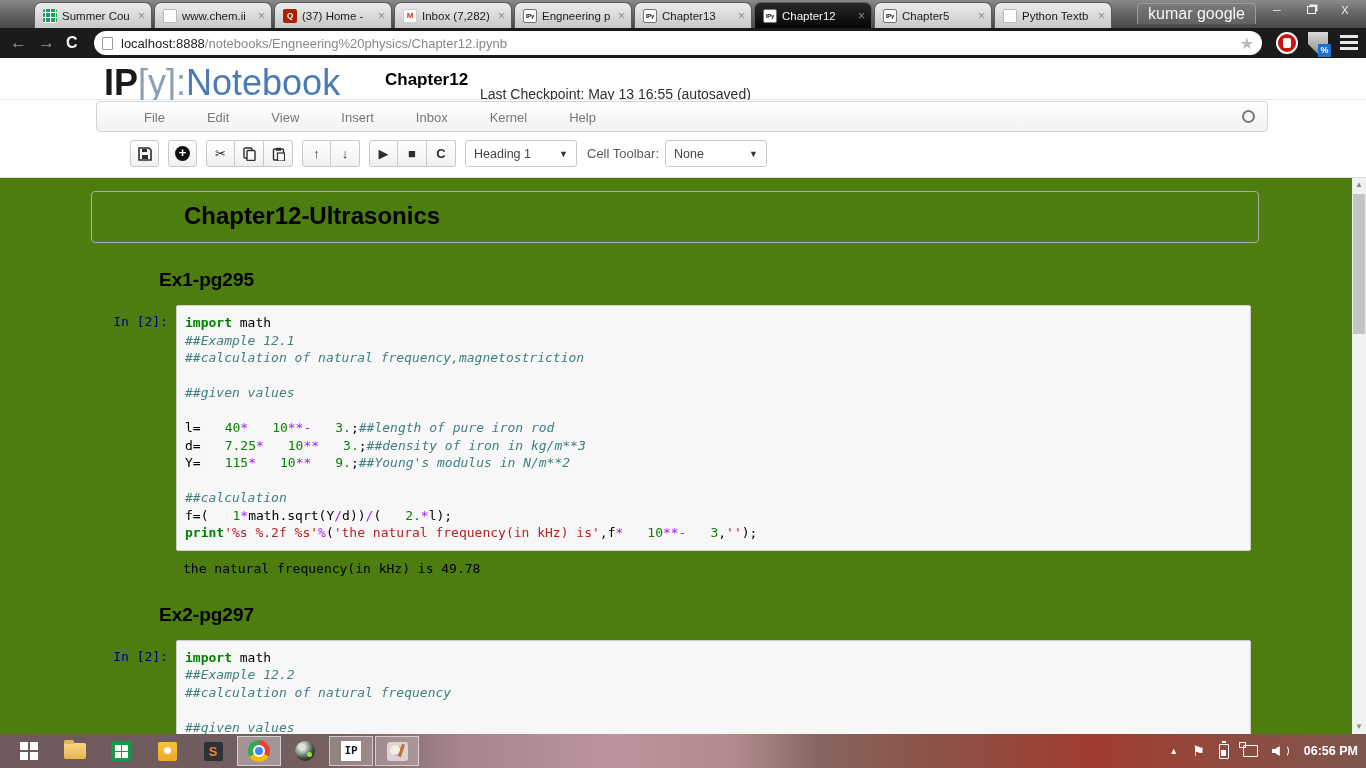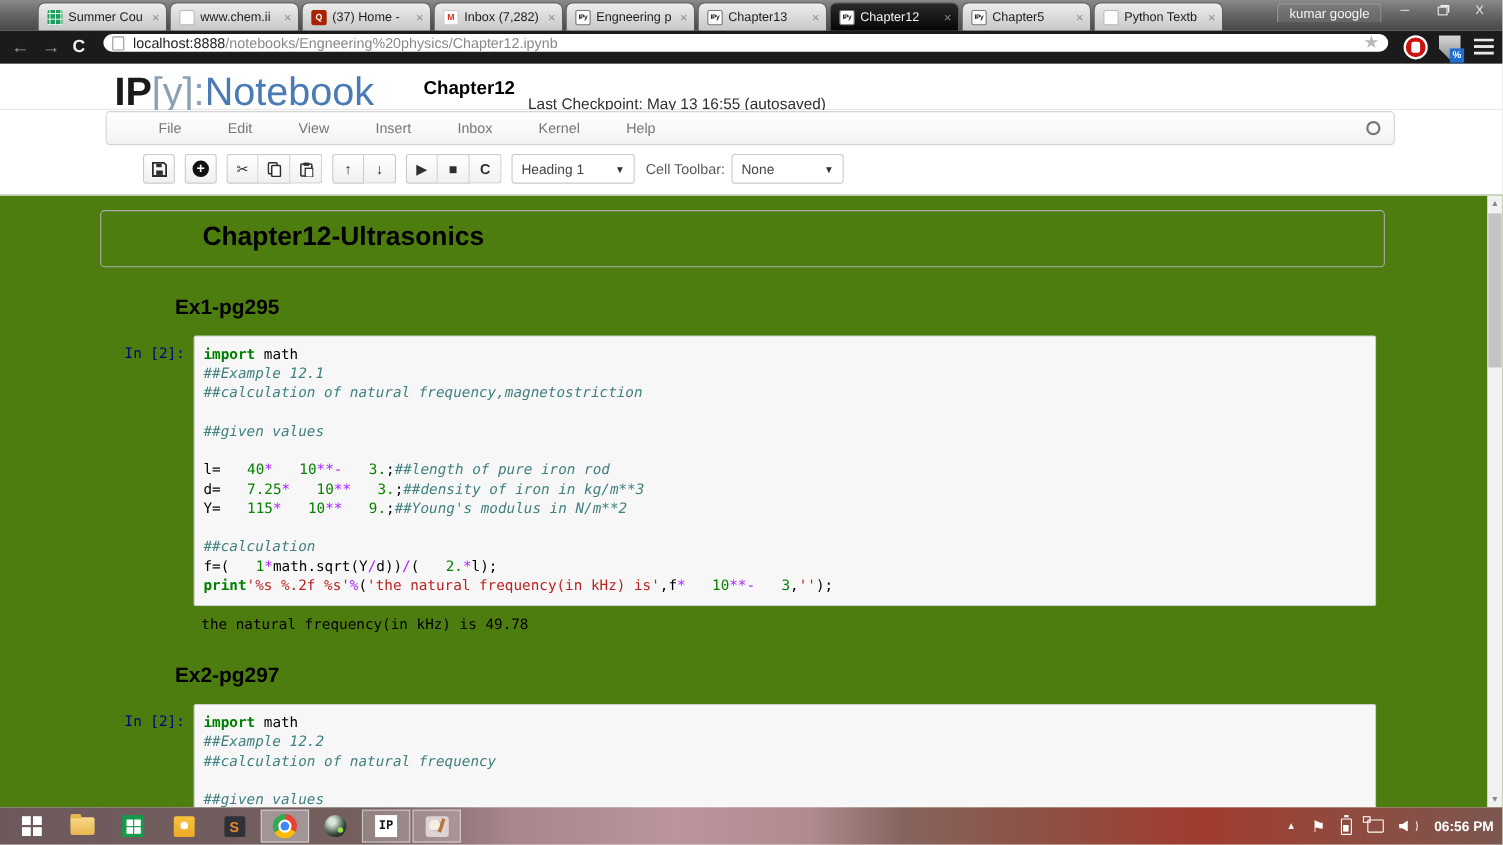--- a/index.html
+++ b/index.html
@@ -18,33 +18,33 @@
   .tab.active { background:linear-gradient(180deg,#2a2a2a,#050505); color:#f2f2f2; }
   .tab .lbl { flex:1; white-space:nowrap; overflow:hidden; margin-left:5px; }
   .tab .cls { color:#8d8d8d; font-size:12px; margin-left:3px; }
   .fav { width:14px; height:14px; flex:none; display:flex; align-items:center; justify-content:center;
          font-size:8px; font-weight:bold; border-radius:2px; }
   .fav-sheets { background:#1e9e5a; background-image:linear-gradient(#fff 1px,transparent 1px),linear-gradient(90deg,#fff 1px,transparent 1px); background-size:5px 5px; background-position:2px 3px; }
   .fav-doc { background:#fdfdfd; border:1px solid #b9b9b9; }
   .fav-quora { background:#a82400; color:#fff; }
   .fav-gmail { background:#fff; color:#d93025; border:1px solid #ccc; }
   .fav-ipy { background:#fff; color:#111; border:1px solid #777; font-size:6px; letter-spacing:-0.3px; }
-  #profile-plate { position:absolute; right:110px; top:3px; padding:1px 10px; font-size:12px; color:#f5f5f5;
+  #profile-plate { position:absolute; right:110px; top:3px; padding:1px 10px; font-size:16px; color:#f5f5f5;
     background:rgba(120,120,120,.45); border:1px solid #9a9a9a; border-bottom:none; border-radius:4px 4px 0 0; }
   #wincontrols { position:absolute; right:4px; top:0; display:flex; }
   .wc { width:34px; height:20px; display:flex; align-items:center; justify-content:center; color:#eee; font-size:11px; }
   .wc .maxbox { width:9px; height:8px; border:1.5px solid #eee; box-shadow:2px -2px 0 -0.5px #eee; }
 
   
   #urlrow { position:absolute; left:0; top:28px; width:1366px; height:30px; background:#1b1b1b; }
   .navbtn { color:#9b9b9b; font-size:17px; font-weight:bold; line-height:30px; }
   #back { position:absolute; left:10px; top:0; }
   #fwd { position:absolute; left:38px; top:0; }
   #reload { position:absolute; left:66px; top:0; color:#f0f0f0; font-size:16px; }
-  #urlbox { position:absolute; left:94px; top:3px; width:1168px; height:16px; background:#fff; border-radius:12px;
+  #urlbox { position:absolute; left:94px; top:3px; width:1168px; height:24px; background:#fff; border-radius:12px;
     display:flex; align-items:center; padding:0 8px; font-size:13px; }
   #urlbox .doc-ic { width:11px; height:13px; border:1.5px solid #9a9a9a; border-radius:1px; margin-right:8px; }
   #url-host { color:#222; }
   #url-path { color:#888; }
   #star { margin-left:auto; color:#b9b9b9; font-size:16px; }
   .extic { position:absolute; top:4px; width:22px; height:22px; }
   #adblock { left:1276px; background:#cc1111; border:2px solid #fff; border-radius:50%; }
   #adblock::after { content:""; position:absolute; left:5px; top:4px; width:8px; height:10px; background:#fff; border-radius:2px; }
   #shield { left:1308px; width:20px; height:22px; background:linear-gradient(180deg,#d9d9d9,#8f8f8f);
     clip-path:polygon(0 0,100% 0,100% 55%,50% 100%,0 55%); }

